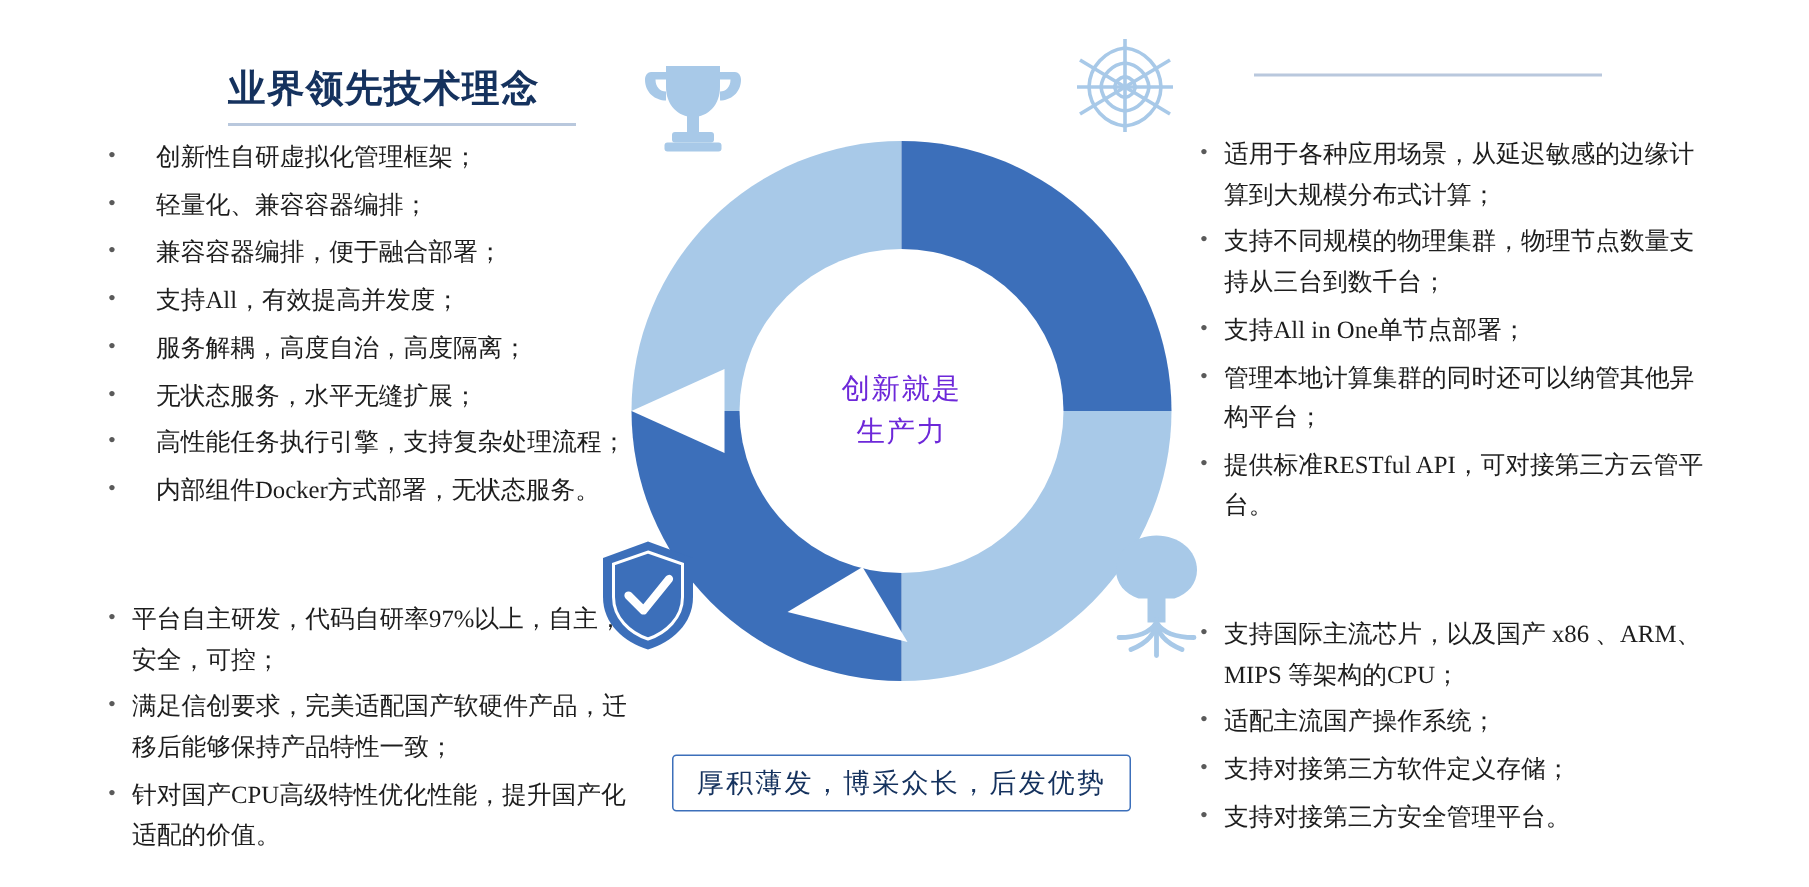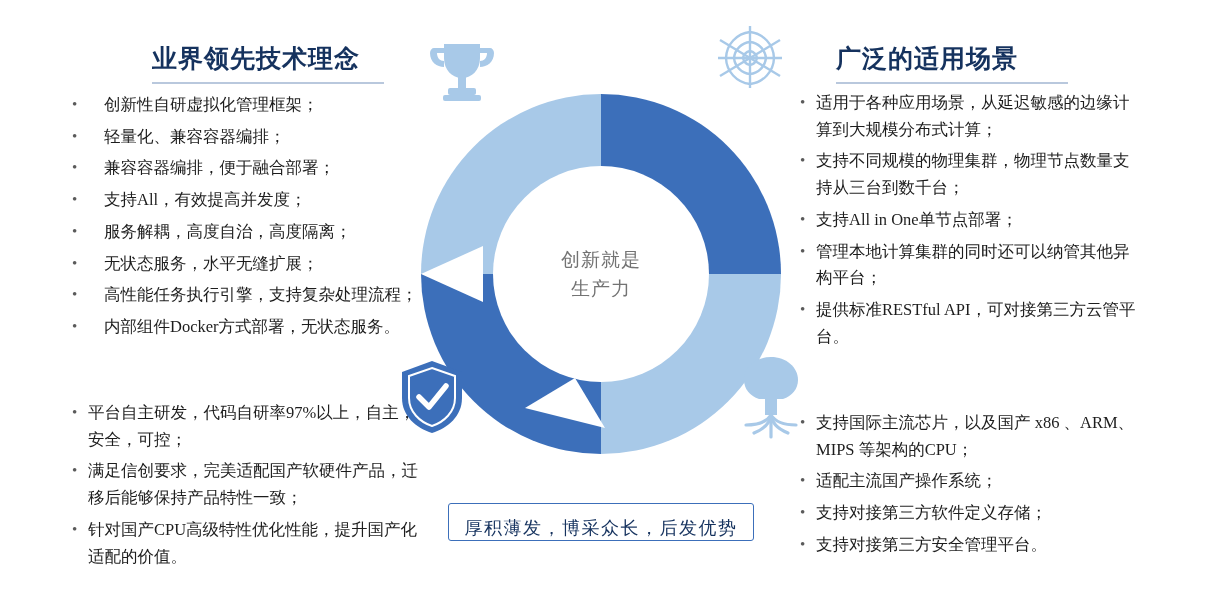--- a/index.html
+++ b/index.html
@@ -89,38 +89,38 @@
     position: absolute;
     left: 0; top: 0;
     width: 392px;
     height: 392px;
     display: flex;
     flex-direction: column;
     align-items: center;
     justify-content: center;
     font-family: "Liberation Serif", serif;
     font-size: 19px;
-    color: #737373;
+    color: #6d28d9;
     line-height: 1.55;
     letter-spacing: 1px;
     pointer-events: none;
   }
 
   
   .slogan {
     position: absolute;
     left: 448px;
     top: 503px;
     width: 304px;
     height: 36px;
     border: 1.6px solid #3c6fba;
     border-radius: 3px;
     background: #ffffff;
     display: flex;
-    align-items: flex-end;
+    align-items: center;
     justify-content: center;
     font-family: "Liberation Serif", serif;
     font-size: 18px;
     color: #15325e;
     letter-spacing: 1.5px;
   }
 
   
   .icon-abs { position: absolute; }
   #icon-trophy { left: 424px; top: 40px; }
@@ -132,21 +132,20 @@
 <body>
 
 <div class="stage">
 
   <div class="heading" id="h-topleft">
     <span>业界领先技术理念</span>
     <span class="rule"></span>
   </div>
 
   <div class="heading" id="h-topright">
-    <span>广泛的适用场景</span>
     <span class="rule"></span>
   </div>
 
 
 
   <div class="bullets" id="b-topleft">
     <div class="row">
       <span class="dot">•</span>
       <span class="txt">创新性自研虚拟化管理框架；</span>
     </div>

